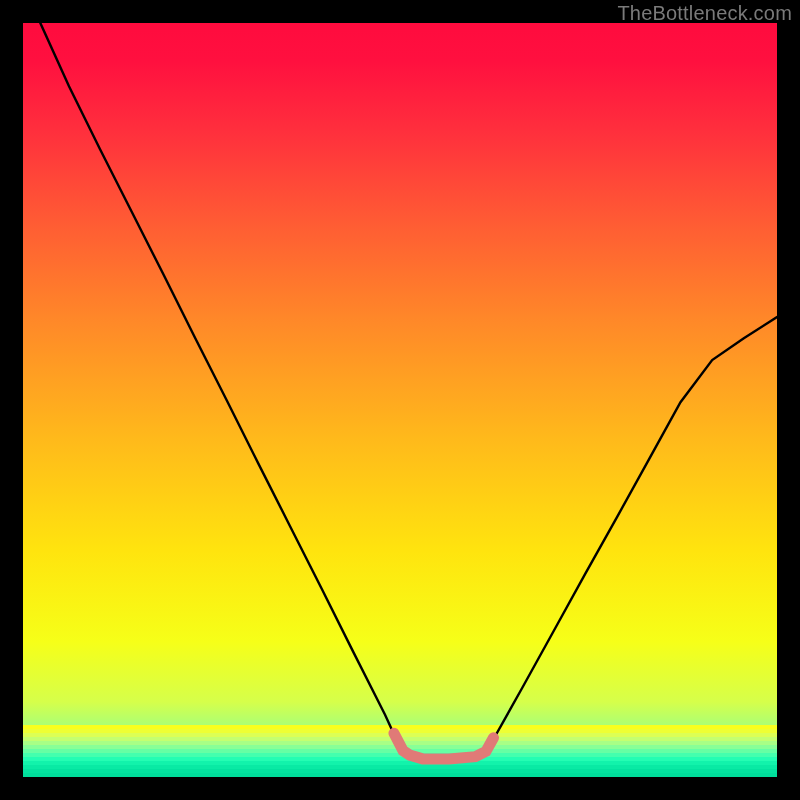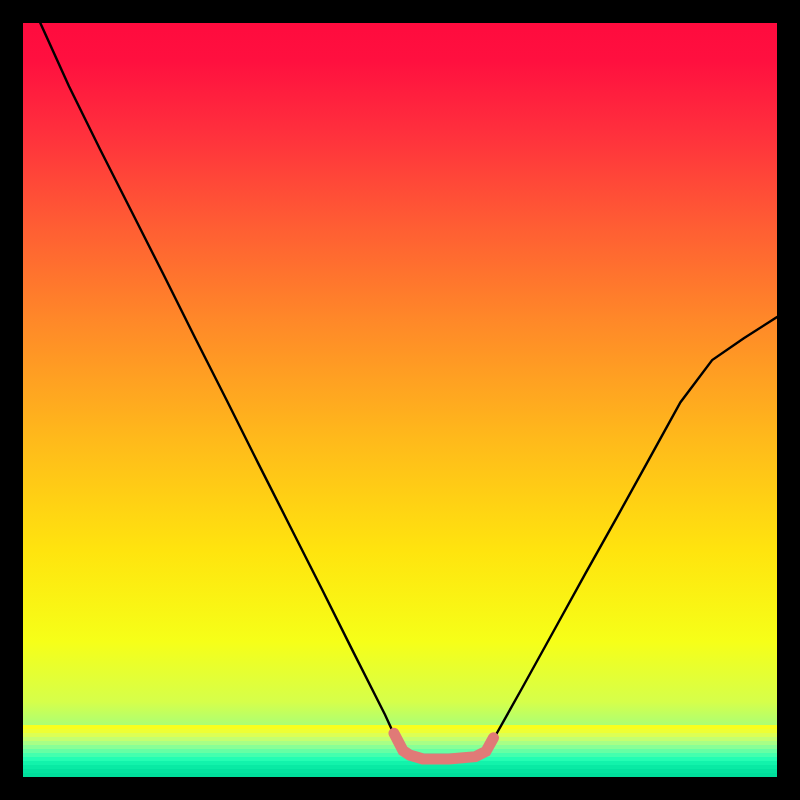--- a/index.html
+++ b/index.html
@@ -68,20 +68,21 @@
     font-weight: 500;
     letter-spacing: 0.2px;
     user-select: none;
   }
 </style>
 </head>
 <body>
 
 <div class="stage">
 
+  <div class="watermark">TheBottleneck.com</div>
 
   <div class="plot-area">
 
     <div class="gradient"></div>
 
     <div class="bottom-stripes">
       <div style="bottom:48px;height:4px;background:#f9ff1f;"></div>
       <div style="bottom:44px;height:4px;background:#eeff34;"></div>
       <div style="bottom:40px;height:4px;background:#dcff55;"></div>
       <div style="bottom:36px;height:4px;background:#c4ff70;"></div>

